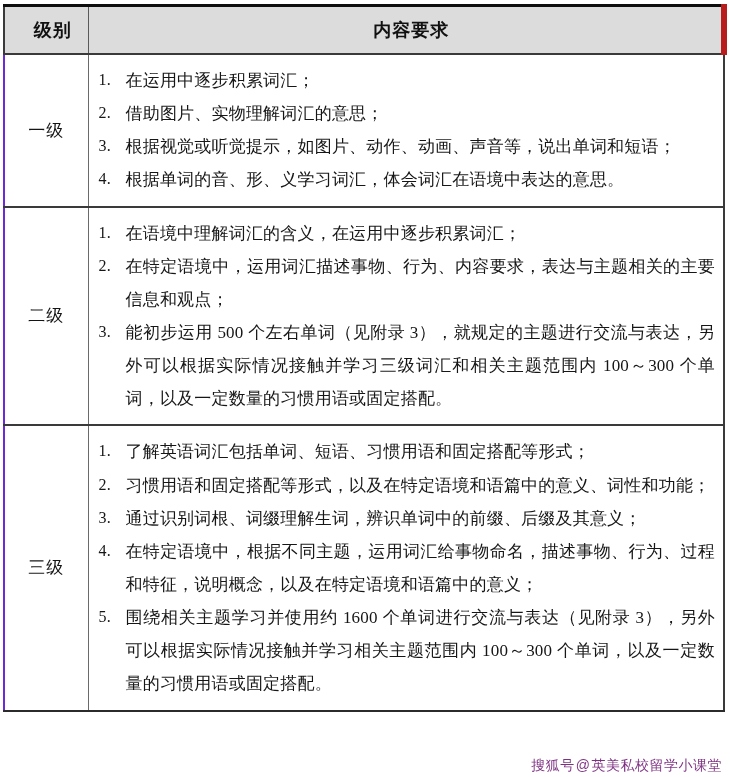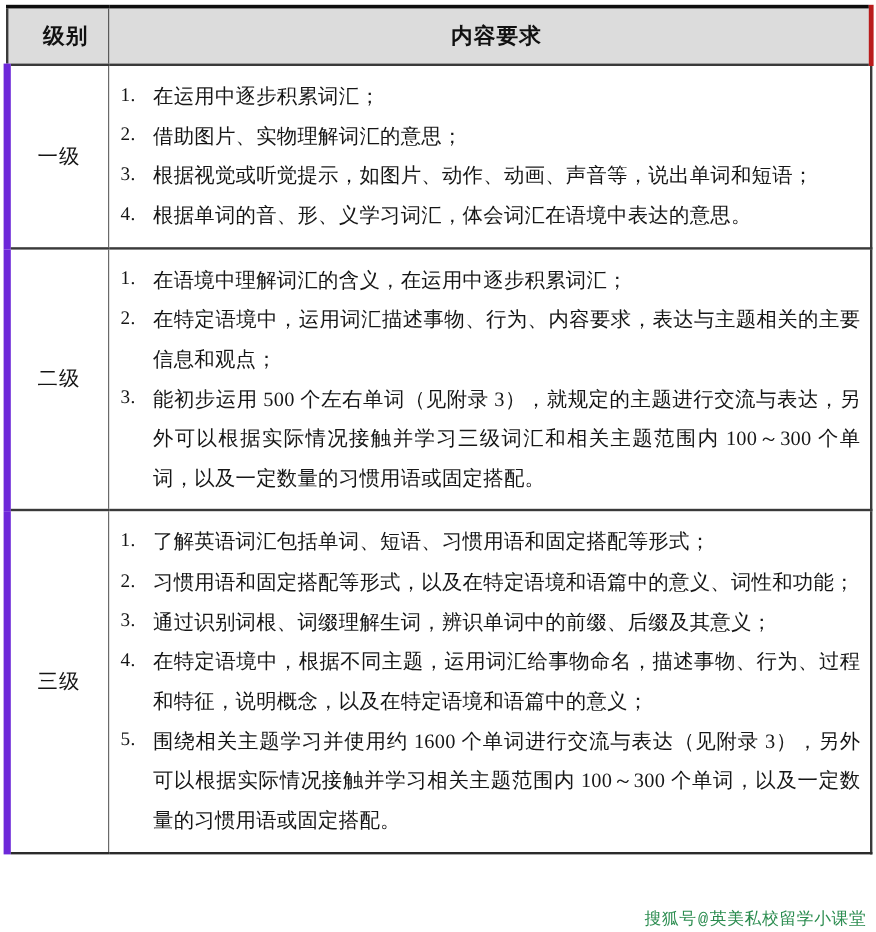--- a/index.html
+++ b/index.html
@@ -42,31 +42,31 @@
     border-right: 1px solid #5a5a5a;
     font-weight: bold;
     font-size: 18px;
     letter-spacing: 1px;
     padding: 11px 0 11px 13px;
     text-align: center;
     vertical-align: middle;
     color: #111111;
   }
   thead th.th-level { border-left: 2px solid #3a3a3a; }
-  thead th.th-content { border-right: 4px solid #b91c1c; font-family: Liberation Mono, monospace; }
+  thead th.th-content { border-right: 6px solid #b91c1c; font-family: Liberation Mono, monospace; }
 
   tbody td {
     border-left: 1px solid #6a6a6a;
     border-right: 1px solid #6a6a6a;
     border-bottom: 2px solid #3a3a3a;
     vertical-align: middle;
     background: #ffffff;
   }
   tbody td.level-cell {
-    border-left: 6px solid #6d28d9;
+    border-left: 2px solid #6d28d9;
     text-align: center;
     font-size: 17px;
     letter-spacing: 1px;
     color: #141414;
   }
   tbody td.content-cell {
     border-right: 2px solid #3a3a3a;
     padding: 9px 8px 9px 10px;
     vertical-align: top;
   }
@@ -98,22 +98,22 @@
     font-size: 16px;
     font-family: "Liberation Serif", "DejaVu Serif", serif;
     color: #161616;
   }
 
   .watermark {
     position: absolute;
     right: 8px;
     bottom: 6px;
     font-size: 14px;
-    font-family: Liberation Mono, monospace;
-    color: #15803d;
+    font-family: Liberation Sans, sans-serif;
+    color: #701a75;
     opacity: 0.9;
     letter-spacing: 0.5px;
     white-space: nowrap;
   }
   .watermark .wm-mark {
     display: inline-block;
     margin: 0 1px;
   }
 </style>
 </head>

